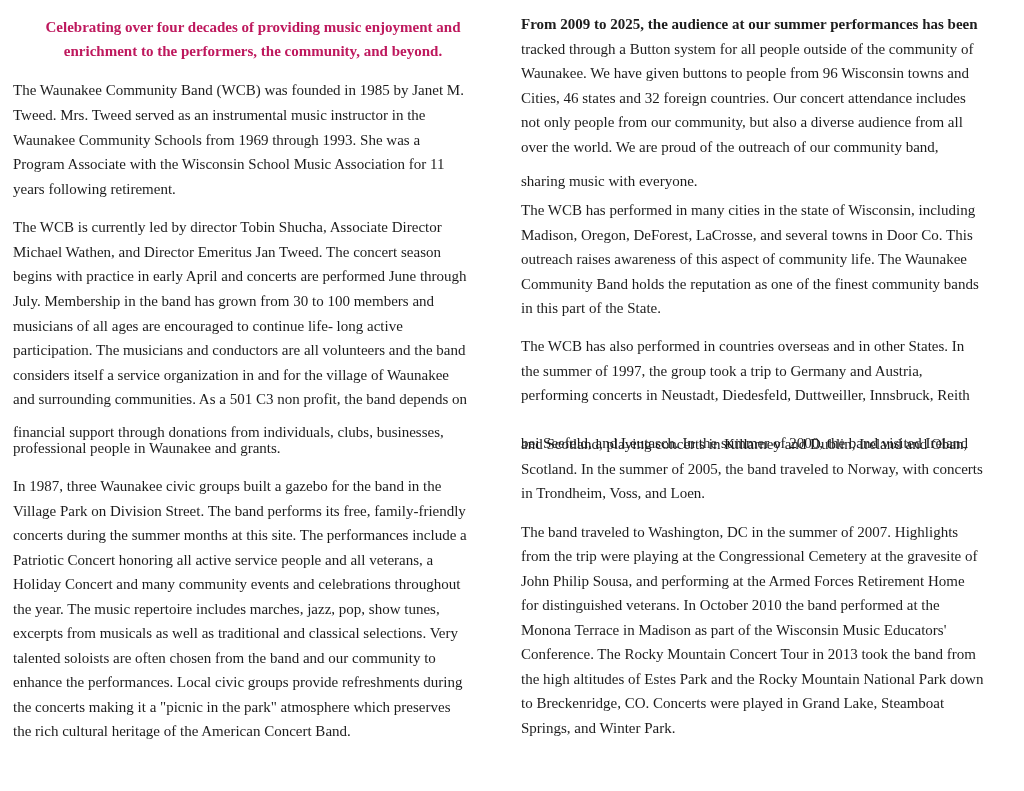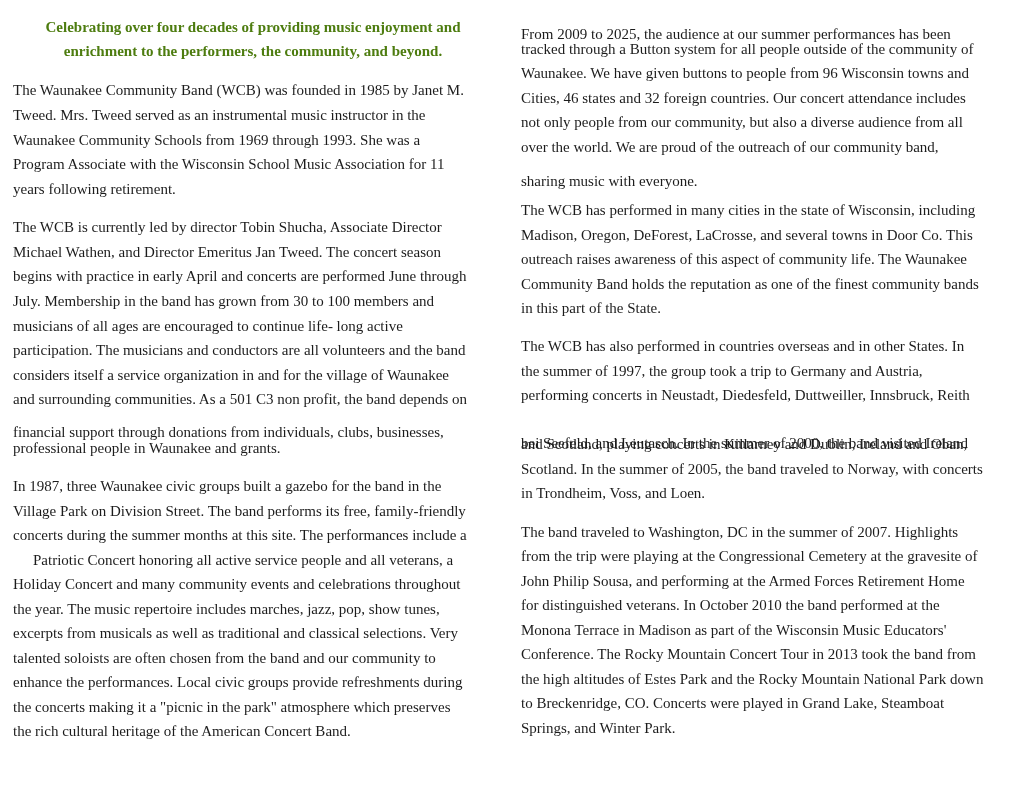--- a/index.html
+++ b/index.html
@@ -23,21 +23,21 @@
     .col-right { left: 521px; width: 495px; }
 
     .heading {
       position: absolute;
       left: 0;
       width: 480px;
       text-align: center;
       font-weight: bold;
       font-size: 15px;
       line-height: 24.5px;
-      color: #4d7c0f;
+      color: #be185d;
     }
     .line {
       position: absolute;
       left: 0;
       white-space: nowrap;
       font-size: 15px;
       line-height: 20px;
       color: #1c1c1c;
     }
   </style>
@@ -66,34 +66,34 @@
     <div class="line" style="top:365px;">considers itself a service organization in and for the village of Waunakee</div>
     <div class="line" style="top:389px;">and surrounding communities. As a 501 C3 non profit, the band depends on</div>
     <div class="line" style="top:414px;margin-top:8px;">financial support through donations from individuals, clubs, businesses,</div>
     <div class="line" style="top:438px;">professional people in Waunakee and grants.</div>
   </div>
 
   <div>
     <div class="line" style="top:476px;">In 1987, three Waunakee civic groups built a gazebo for the band in the</div>
     <div class="line" style="top:501px;">Village Park on Division Street. The band performs its free, family-friendly</div>
     <div class="line" style="top:525px;">concerts during the summer months at this site. The performances include a</div>
-    <div class="line" style="top:550px;margin-left:20px;">Patriotic Concert honoring all active service people and all veterans, a</div>
+    <div class="line" style="top:550px;">Patriotic Concert honoring all active service people and all veterans, a</div>
     <div class="line" style="top:574px;">Holiday Concert and many community events and celebrations throughout</div>
     <div class="line" style="top:599px;">the year. The music repertoire includes marches, jazz, pop, show tunes,</div>
     <div class="line" style="top:623px;">excerpts from musicals as well as traditional and classical selections. Very</div>
     <div class="line" style="top:648px;">talented soloists are often chosen from the band and our community to</div>
     <div class="line" style="top:672px;">enhance the performances. Local civic groups provide refreshments during</div>
     <div class="line" style="top:697px;">the concerts making it a "picnic in the park" atmosphere which preserves</div>
     <div class="line" style="top:721px;">the rich cultural heritage of the American Concert Band.</div>
   </div>
 </div>
 
 <div class="col col-right">
   <div>
-    <div class="line" style="top:24px;">From 2009 to 2025, the audience at our summer performances has been</div>
+    <div class="line" style="top:14px;font-weight:bold;">From 2009 to 2025, the audience at our summer performances has been</div>
     <div class="line" style="top:39px;">tracked through a Button system for all people outside of the community of</div>
     <div class="line" style="top:63px;">Waunakee. We have given buttons to people from 96 Wisconsin towns and</div>
     <div class="line" style="top:88px;">Cities, 46 states and 32 foreign countries. Our concert attendance includes</div>
     <div class="line" style="top:112px;">not only people from our community, but also a diverse audience from all</div>
     <div class="line" style="top:137px;">over the world. We are proud of the outreach of our community band,</div>
     <div class="line" style="top:171px;">sharing music with everyone.</div>
   </div>
 
   <div>
     <div class="line" style="top:200px;text-align:right;">The WCB has performed in many cities in the state of Wisconsin, including</div>

